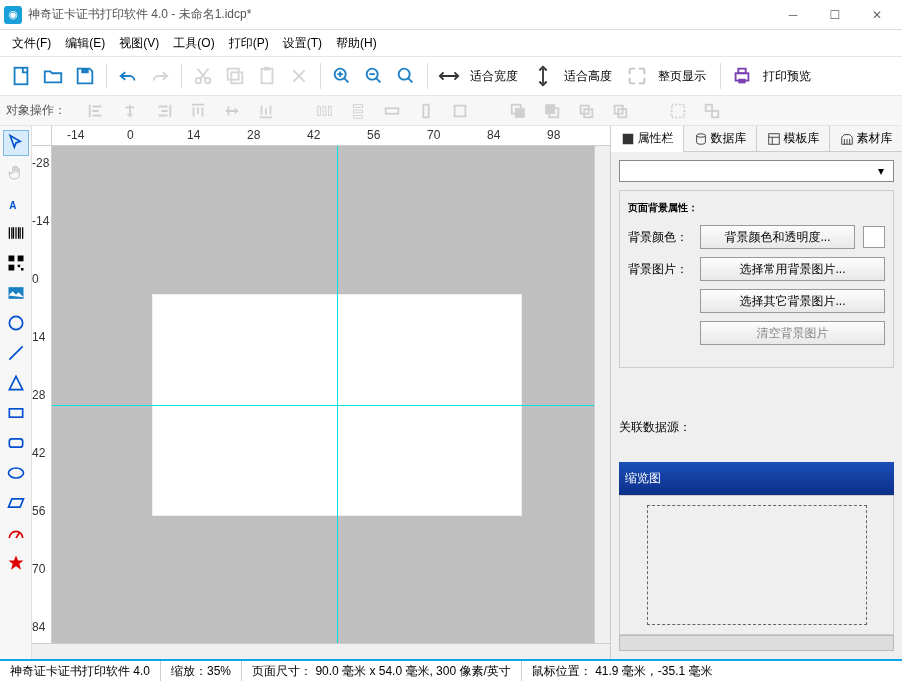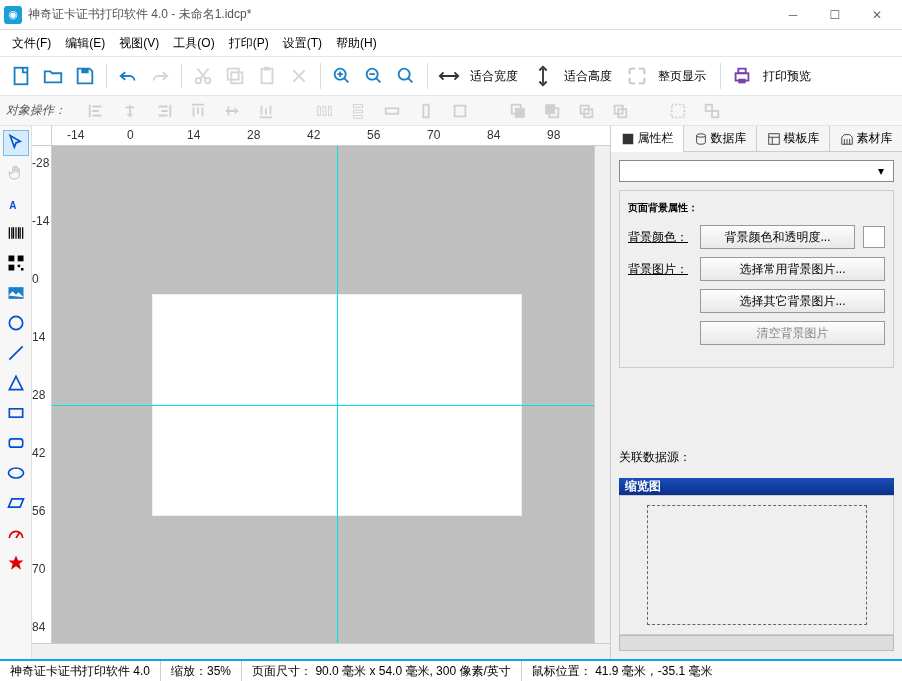--- a/index.html
+++ b/index.html
@@ -13,21 +13,21 @@
 
 .menubar { height: 26px; display: flex; align-items: center; padding: 0 6px; gap: 2px; }
 .menubar .menu { padding: 3px 6px; cursor: default; }
 
 .toolbar { height: 40px; display: flex; align-items: center; padding: 0 6px; gap: 2px; border-top: 1px solid #e5e5e5; border-bottom: 1px solid #e5e5e5; }
 .tbtn { width: 30px; height: 30px; display: flex; align-items: center; justify-content: center; border: 1px solid transparent; border-radius: 2px; }
 .tbtn svg { width: 22px; height: 22px; }
 .sep { width: 1px; height: 26px; background: #ddd; margin: 0 4px; }
 .tool-label { margin-left: 4px; margin-right: 8px; }
 
-.obj-toolbar { height: 30px; display: flex; align-items: center; padding: 0 6px; gap: 10px; background: #f7f7f7; border-bottom: 1px solid #e5e5e5; font-style: italic; }
+.obj-toolbar { height: 30px; display: flex; align-items: center; padding: 0 6px; gap: 10px; background: #f7f7f7; border-bottom: 1px solid #e5e5e5; }
 .obj-toolbar .label { margin-right: 8px; color: #555; }
 .obj-toolbar .dis { width: 24px; height: 22px; display: flex; align-items: center; justify-content: center; opacity: 0.35; }
 .obj-toolbar .dis svg { width: 18px; height: 18px; stroke: #888; fill: none; }
 .obj-toolbar .gap { width: 14px; }
 
 .workarea { flex: 1; display: flex; min-height: 0; }
 
 .lefttools { width: 32px; background: #f7f7f7; border-right: 1px solid #e0e0e0; display: flex; flex-direction: column; align-items: center; padding-top: 4px; gap: 4px; }
 .ltool { width: 26px; height: 26px; display: flex; align-items: center; justify-content: center; border: 1px solid transparent; }
 .ltool.active { border-color: #7fb8e0; background: #d6ebfb; }
@@ -55,30 +55,30 @@
 .rtab.active { background: #fff; border-bottom: 1px solid #fff; margin-bottom: -1px; }
 .rtab svg { width: 14px; height: 14px; }
 
 .rcontent { flex: 1; padding: 8px; display: flex; flex-direction: column; gap: 8px; overflow: hidden; }
 .r-select { width: 100%; height: 22px; border: 1px solid #888; background: #fff; padding: 0 4px; display: flex; align-items: center; justify-content: flex-end; }
 .r-select .drop { width: 16px; text-align: center; }
 
 .r-group { border: 1px solid #ccc; background: #efefef; padding: 10px 8px 14px; }
 .r-group h4 { font-size: 10px; font-weight: bold; margin-bottom: 10px; }
 .r-row { display: flex; align-items: center; gap: 8px; margin-bottom: 8px; }
-.r-row .lbl { width: 64px; text-decoration: underline; }
+.r-row .lbl { width: 64px; }
 .r-btn { flex: 1; height: 24px; border: 1px solid #999; background: linear-gradient(#fdfdfd,#e8e8e8); display: flex; align-items: center; justify-content: center; cursor: default; }
 .r-btn.disabled { color: #888; text-align: center; }
 .color-sw { width: 22px; height: 22px; border: 1px solid #999; background: #fff; }
 
 .r-filler { flex: 1; }
 .r-datasrc { display: flex; align-items: center; gap: 6px; padding: 4px 0; }
 .r-datasrc select { flex: 1; height: 20px; border: 1px solid #888; }
 
-.r-thumb-hdr { background: linear-gradient(#1a4fb8,#0c2f8a); color: #fff; padding: 0 6px; font-weight: bold; }
+.r-thumb-hdr { background: linear-gradient(#1a4fb8,#0c2f8a); color: #fff; padding: 8px 6px; font-weight: normal; margin-top: 14px; }
 .r-thumb { height: 140px; border: 1px solid #ccc; background: #efefef; display: flex; align-items: center; justify-content: center; }
 .r-thumb .mini { width: 220px; height: 120px; border: 1px dashed #666; background: #efefef; }
 .r-thumb-scroll { height: 16px; background: #ddd; border: 1px solid #bbb; }
 
 .statusbar { height: 22px; border-top: 2px solid #0ea5e9; display: flex; align-items: center; font-size: 12px; background: #fff; }
 .statusbar .cell { padding: 0 10px; border-right: 1px solid #ccc; height: 100%; display: flex; align-items: center; }
 .statusbar .cell:last-child { border-right: none; flex: 1; }
 </style>
 </head>
 <body>

